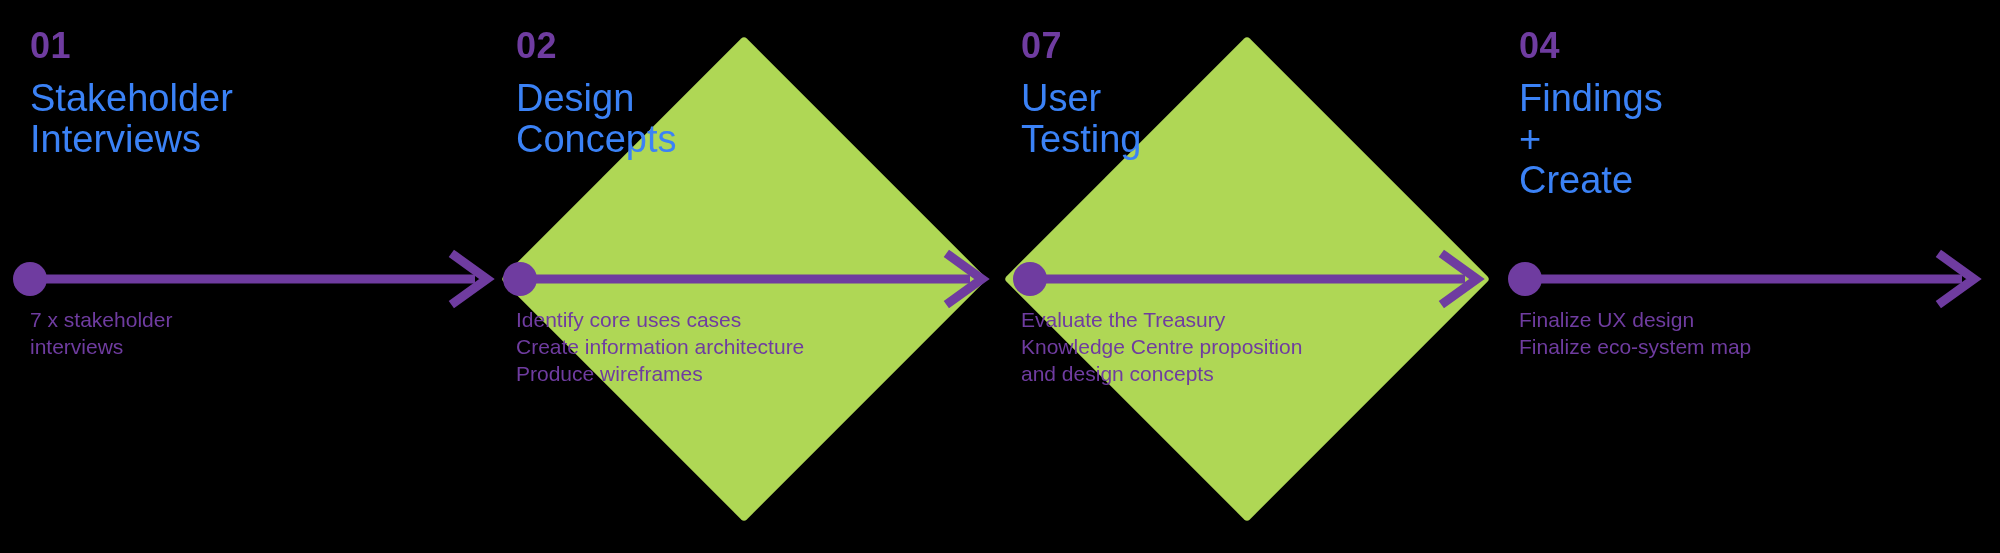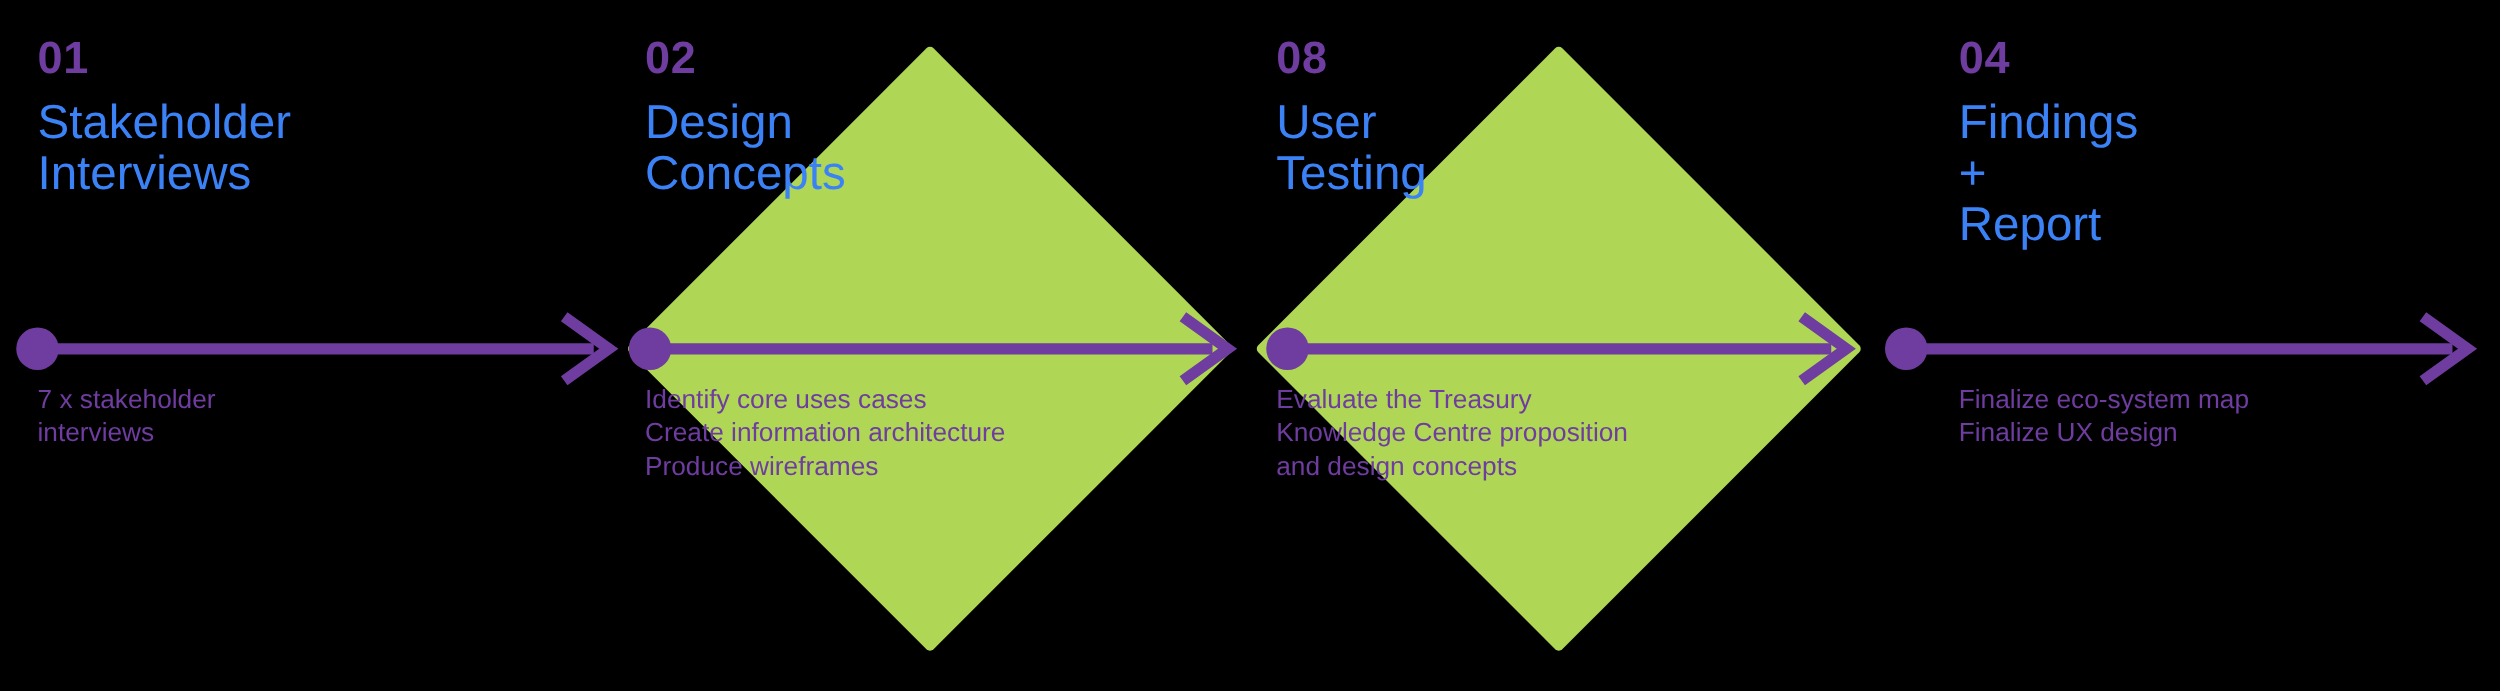--- a/index.html
+++ b/index.html
@@ -70,21 +70,21 @@
     font-weight:400;
     color:#6F3CA0;
     line-height:1.28;
   }
   .col-notes div{white-space:nowrap;}
 
   
   #col1 .col-head, #col1 .col-notes{left:0px;}
   #col2 .col-head, #col2 .col-notes{left:0px;}
   #col3 .col-head, #col3 .col-notes{left:0px;}
-  #col4 .col-head, #col4 .col-notes{left:0px;margin-left:48px;}
+  #col4 .col-head, #col4 .col-notes{left:0px;}
 
   #col1{left:30px;  top:0;}
   #col2{left:516px; top:0;}
   #col3{left:1021px;top:0;}
   #col4{left:1519px;top:0;}
 </style>
 </head>
 <body>
 
 <div id="stage">
@@ -137,36 +137,36 @@
     </div>
     <div class="col-notes">
       <div>Identify core uses cases</div>
       <div>Create information architecture</div>
       <div>Produce wireframes</div>
     </div>
   </div>
 
   <div class="col" id="col3">
     <div class="col-head">
-      <p class="step-num">08</p>
+      <p class="step-num">07</p>
       <p class="step-title">User
 Testing</p>
     </div>
     <div class="col-notes">
       <div>Evaluate the Treasury</div>
       <div>Knowledge Centre proposition</div>
       <div>and design concepts</div>
     </div>
   </div>
 
   <div class="col" id="col4">
     <div class="col-head">
       <p class="step-num">04</p>
       <p class="step-title">Findings +
-Report</p>
+Create</p>
     </div>
     <div class="col-notes">
+      <div>Finalize UX design</div>
       <div>Finalize eco-system map</div>
-      <div>Finalize UX design</div>
     </div>
   </div>
 
 </div>
 
 </body></html>

